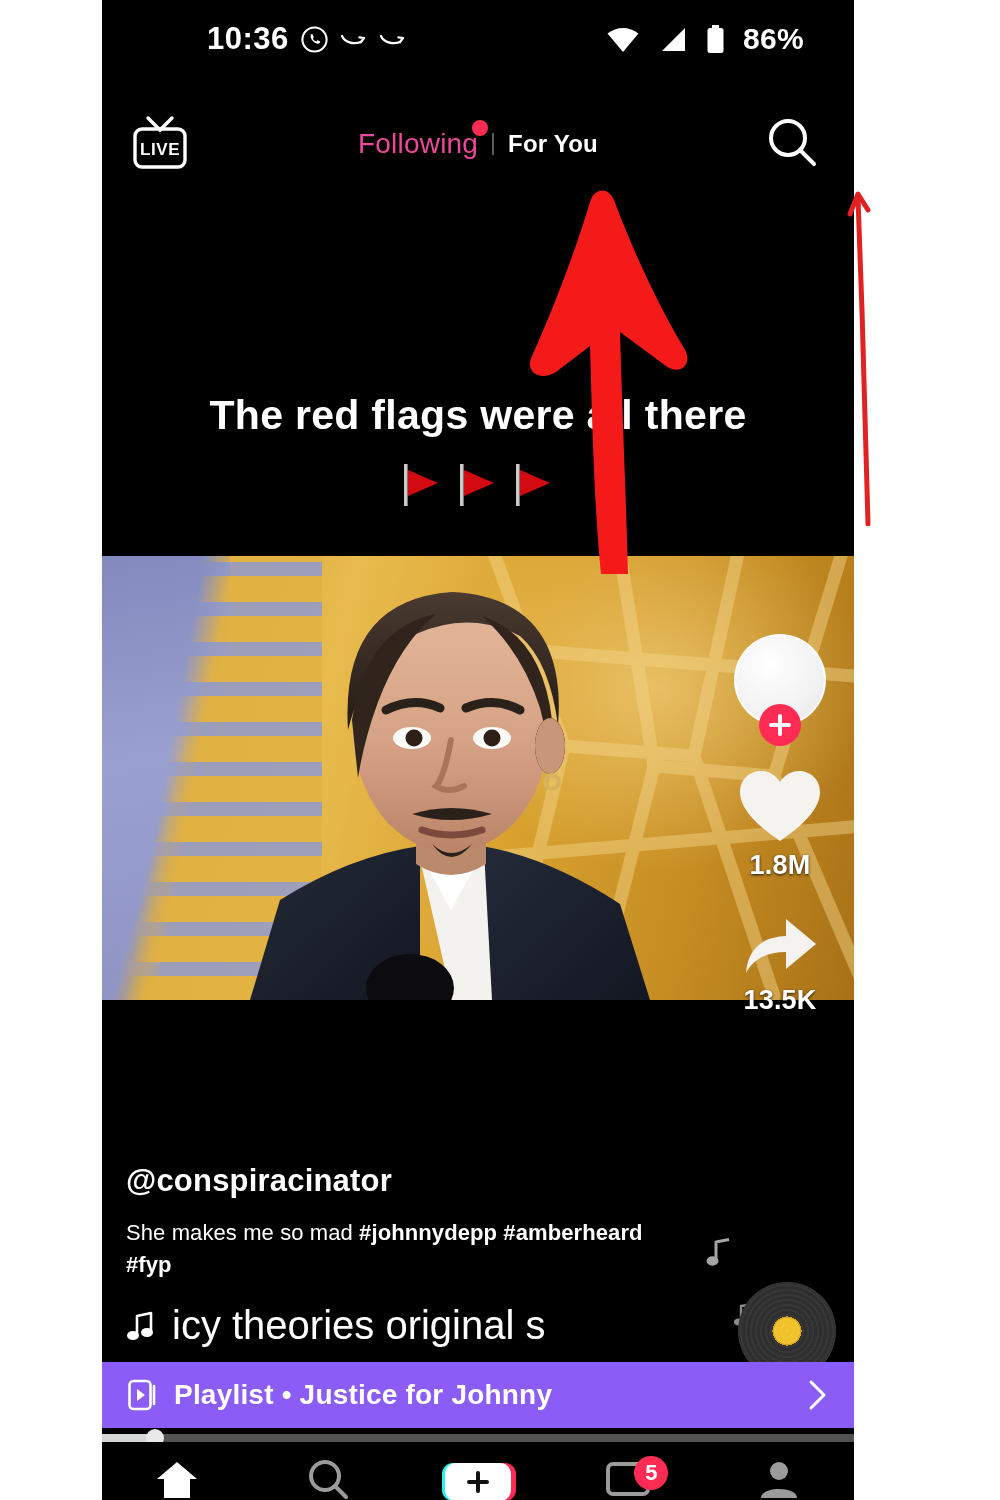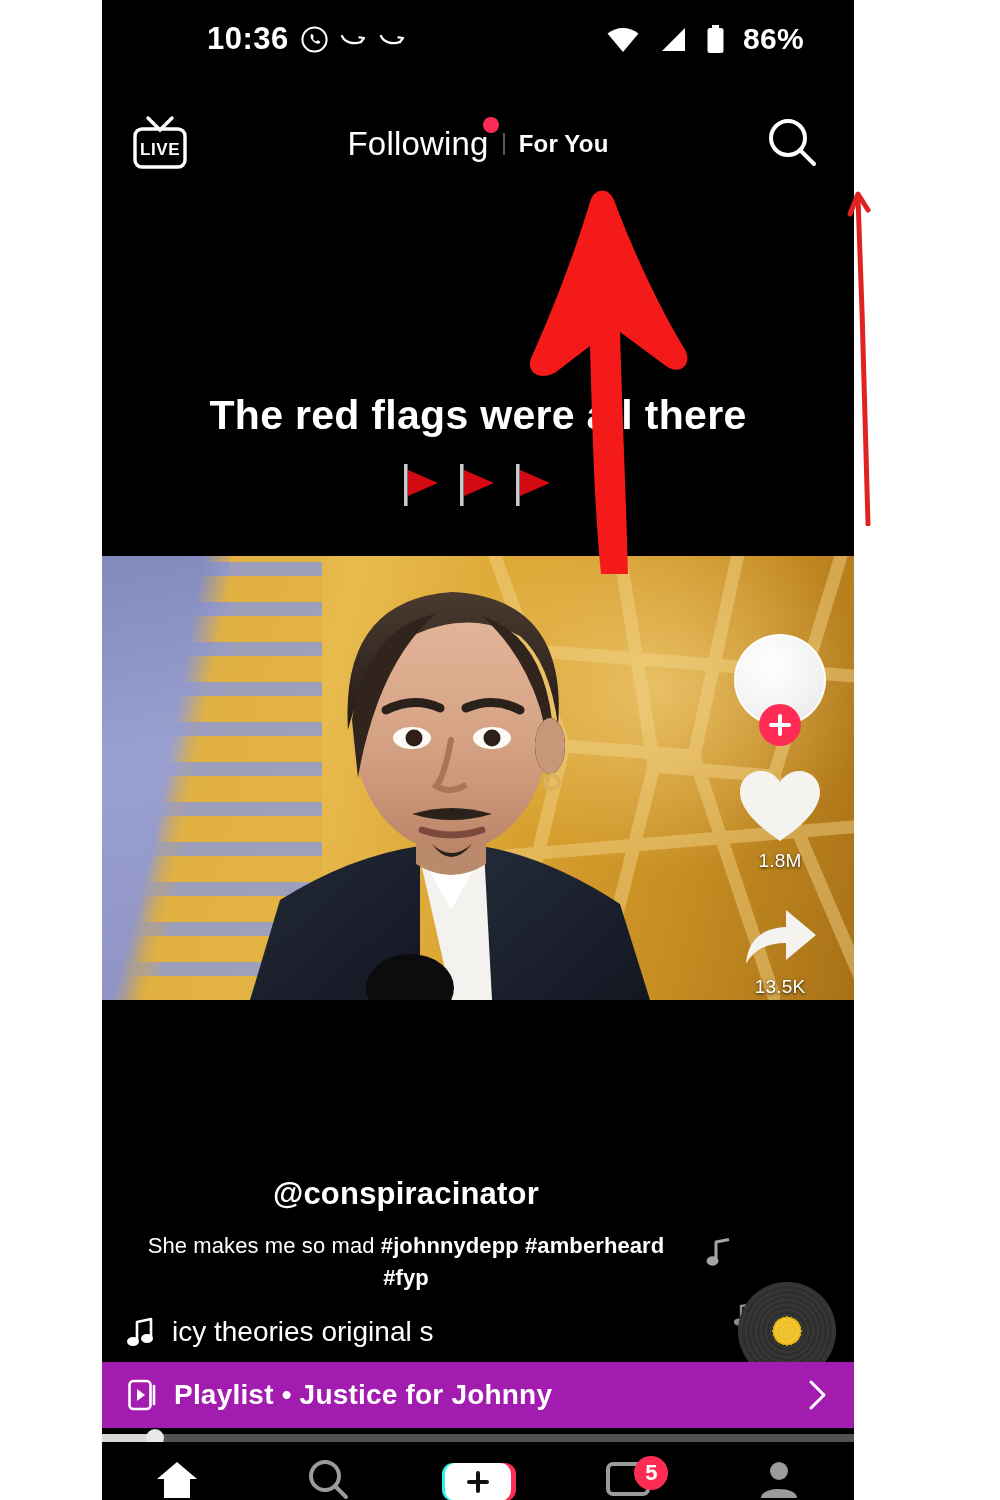--- a/index.html
+++ b/index.html
@@ -27,21 +27,21 @@
   .icon-curve { width:28px; height:18px; }
 
   
   .topnav { position:absolute; left:0; top:98px; width:752px; height:92px; }
   .live-btn { position:absolute; left:28px; top:16px; width:60px; height:58px; }
   .tabs {
     position:absolute; left:0; right:0; top:18px; height:55px;
     display:flex; align-items:center; justify-content:center; gap:0px;
   }
   .tab {
-    position:relative; color:#ffffff; font-size:33px; letter-spacing:.2px;
+    position:relative; color:#ec4899; font-size:28px; letter-spacing:.2px;
     padding:0 14px; line-height:1;
   }
   .tab.active { color:#fff; font-weight:700; font-size:24px; }
   .tab-dot {
     position:absolute; right:4px; top:-10px; width:16px; height:16px;
     border-radius:50%; background:#fe2c55;
   }
   .tab-sep { width:2px; height:22px; background:#5a5a5e; align-self:center; }
   .search-btn { position:absolute; right:30px; top:14px; width:62px; height:62px; }
 
@@ -98,60 +98,60 @@
   }
   .follow-plus:before, .follow-plus:after {
     content:""; position:absolute; background:#fff; border-radius:2px;
   }
   .follow-plus:before { width:22px; height:4px; }
   .follow-plus:after { width:4px; height:22px; }
 
   .action { margin-bottom:30px; }
   .action .glyph { display:block; margin:0 auto 4px; }
   .action .count {
-    display:block; color:#fff; font-size:19px; font-weight:400;
+    display:block; color:#fff; font-size:27px; font-weight:700;
     text-shadow:0 1px 3px rgba(0,0,0,.85); letter-spacing:.2px;
   }
 
   
-  .meta { position:absolute; left:24px; bottom:152px; width:560px; color:#fff;text-align:center; }
+  .meta { position:absolute; left:24px; bottom:152px; width:560px; color:#fff; }
   .username {
     font-size:31px; font-weight:700; letter-spacing:.2px; margin-bottom:18px;
     text-shadow:0 1px 3px rgba(0,0,0,.8);
   }
   .caption {
     font-size:22px; line-height:1.45; letter-spacing:.1px;
     text-shadow:0 1px 3px rgba(0,0,0,.8); margin-bottom:22px;
   }
   .caption .tag { font-weight:700; }
   .music-row { display:flex; align-items:center; gap:18px; }
   .music-note-sm { width:28px; height:30px; flex:none; }
   .music-ticker {
-    font-size:28px; color:#fff; white-space:nowrap; overflow:hidden;
+    font-size:40px; color:#fff; white-space:nowrap; overflow:hidden;
     text-shadow:0 1px 3px rgba(0,0,0,.8); max-width:380px;
   }
 
   
   .note-float-1 { position:absolute; right:122px; bottom:232px; width:26px; height:30px; opacity:.8; }
   .note-float-2 { position:absolute; right:86px; bottom:172px; width:34px; height:26px; opacity:.75; }
   .disc {
     position:absolute; right:18px; bottom:120px; width:98px; height:98px; border-radius:50%;
     background:
       radial-gradient(circle at 50% 50%, #f0c22a 0 19%, #d9a60f 19% 21%, #2e2e2e 21% 100%);
     box-shadow:inset 0 0 0 1px rgba(255,255,255,.06);
   }
   .disc:after {
     content:""; position:absolute; inset:0; border-radius:50%;
     background:repeating-radial-gradient(circle at 50% 50%, rgba(255,255,255,.045) 0 2px, rgba(0,0,0,0) 2px 5px);
   }
 
   
   .playlist {
     position:absolute; left:0; bottom:72px; width:752px; height:66px;
-    background:#a21caf; display:flex; align-items:center; padding:0 26px;margin-top:32px;
+    background:#8b5cf6; display:flex; align-items:center; padding:0 26px;margin-top:32px;
   }
   .pl-icon { width:30px; height:32px; flex:none; margin-right:16px; }
   .pl-text { color:#fff; font-size:28px; font-weight:700; letter-spacing:.2px; flex:1; }
   .pl-chev { width:22px; height:32px; flex:none; }
 
   
   .scrub { position:absolute; left:0; bottom:58px; width:752px; height:8px; background:rgba(255,255,255,.32); }
   .scrub-fill { position:absolute; left:0; top:0; height:8px; background:#d6d6d6; }
   .scrub-knob {
     position:absolute; top:50%; transform:translate(-50%,-50%);

